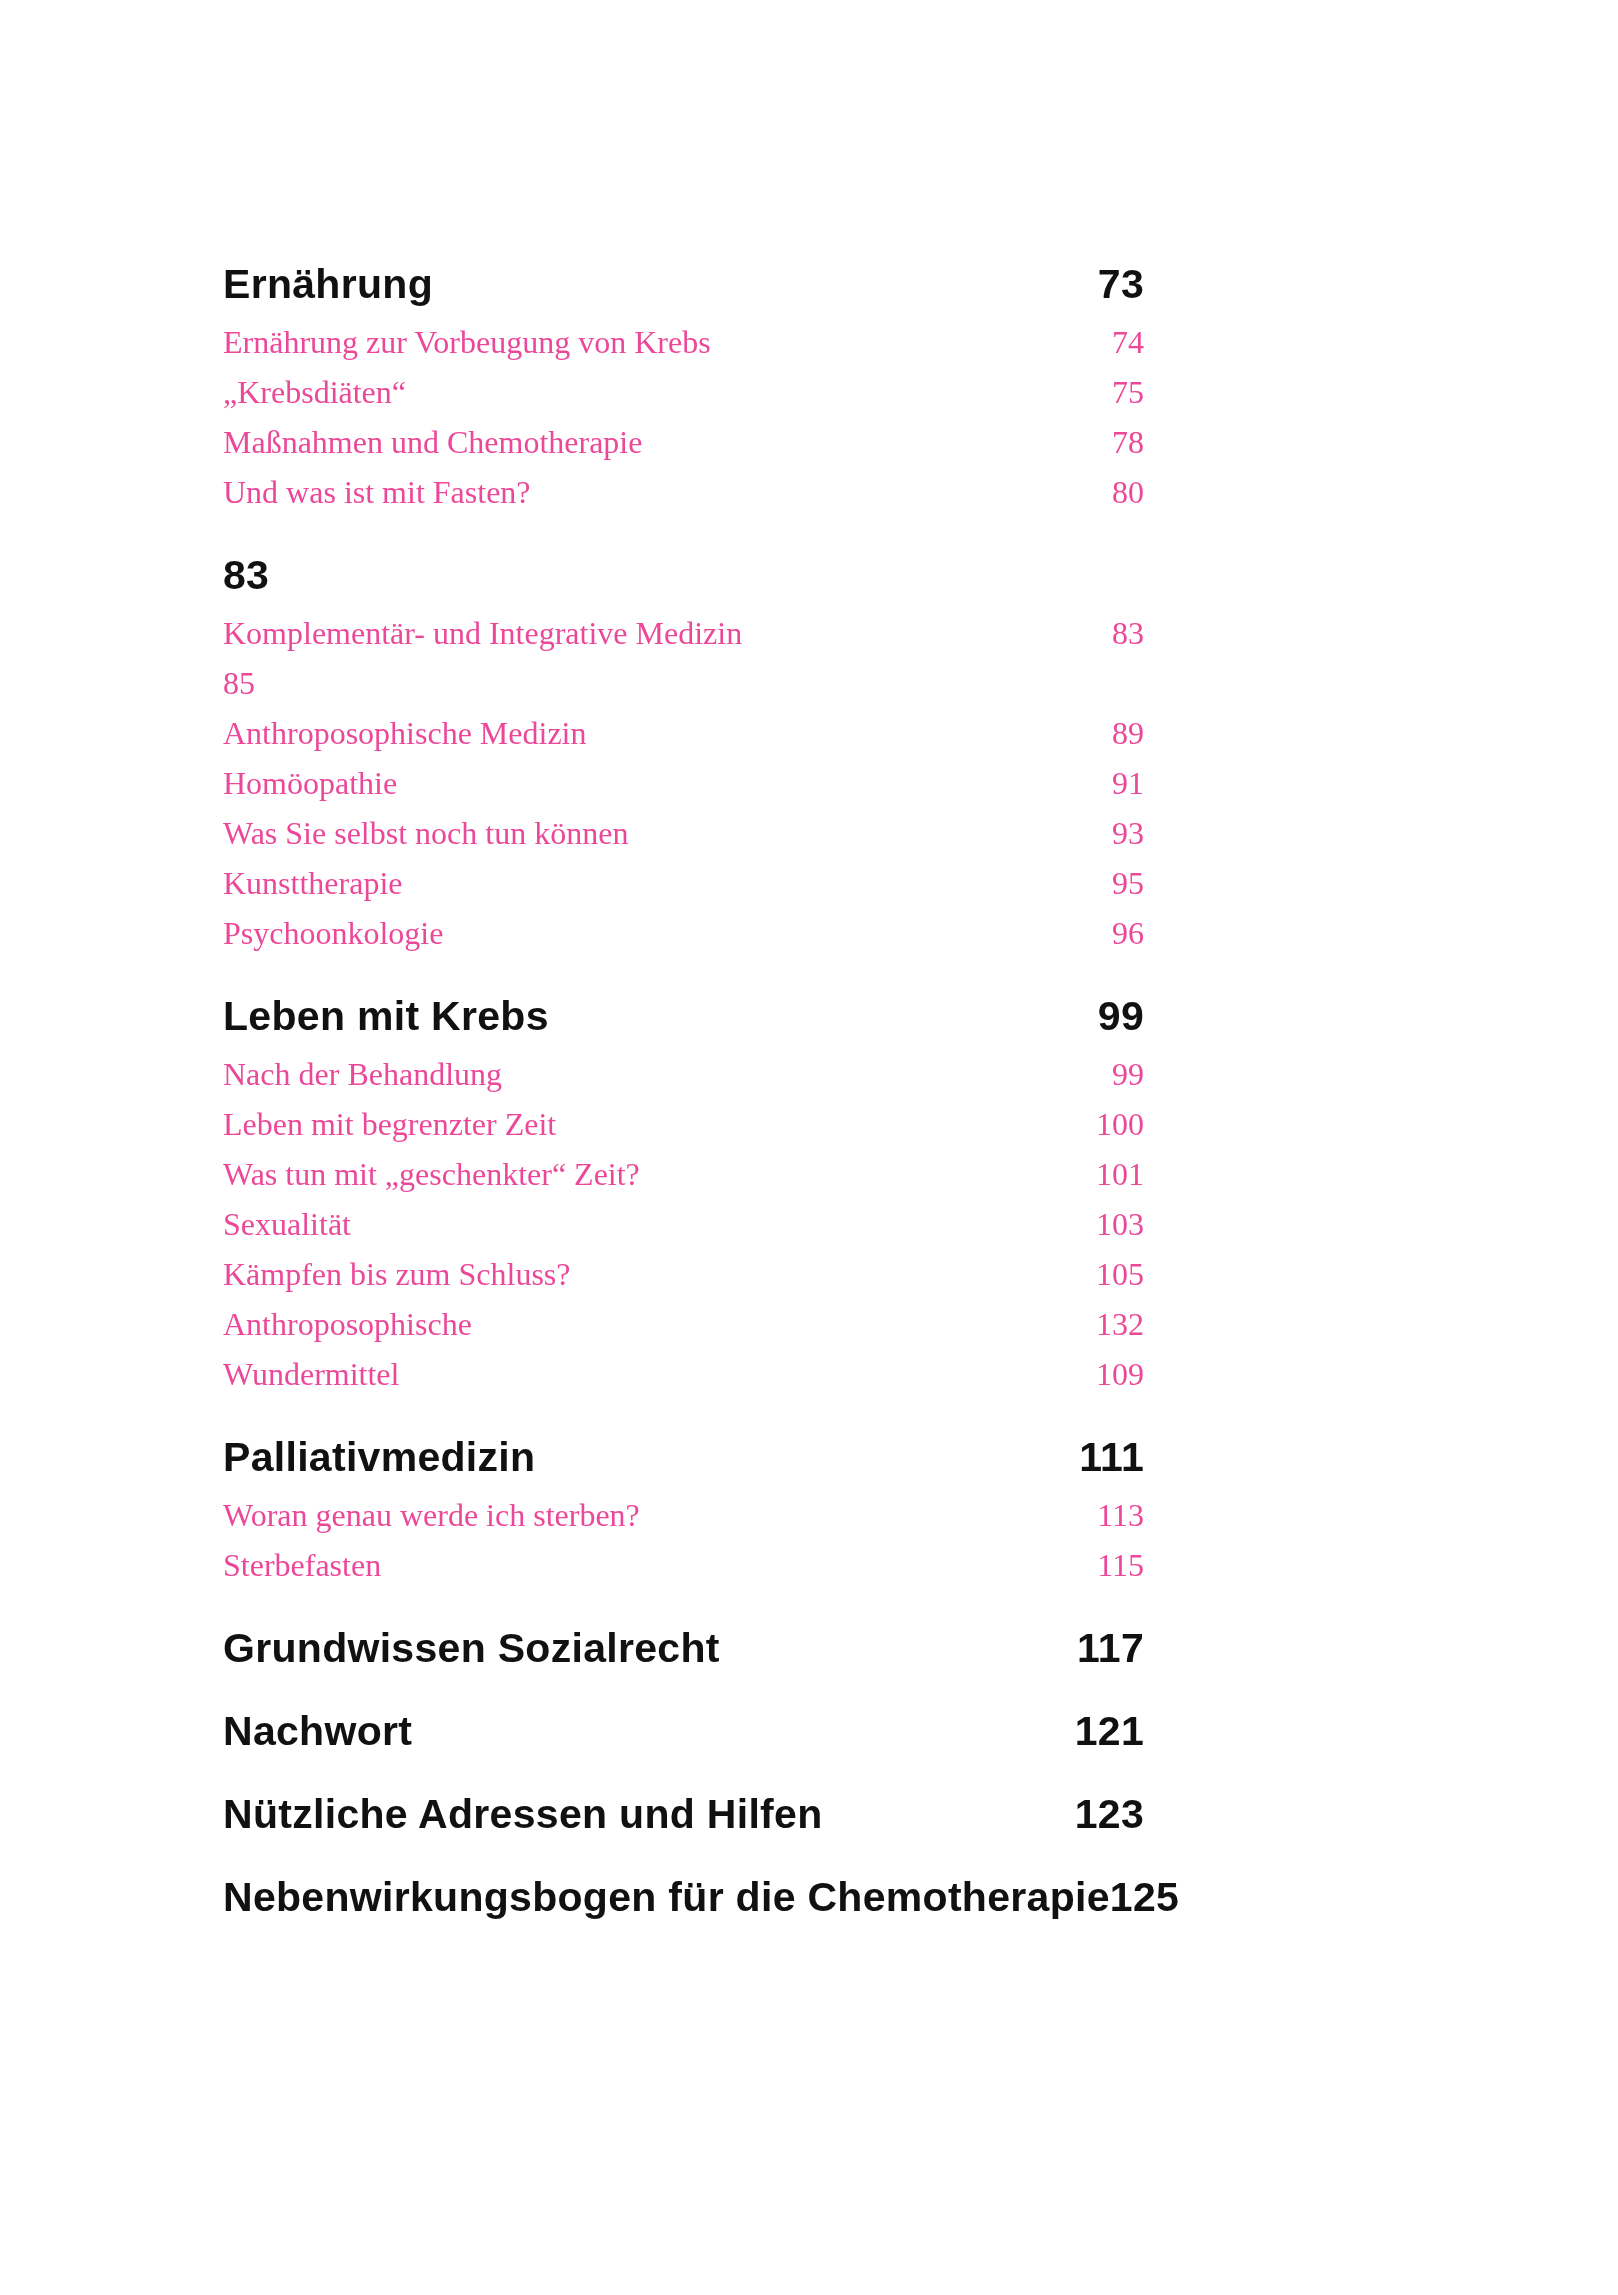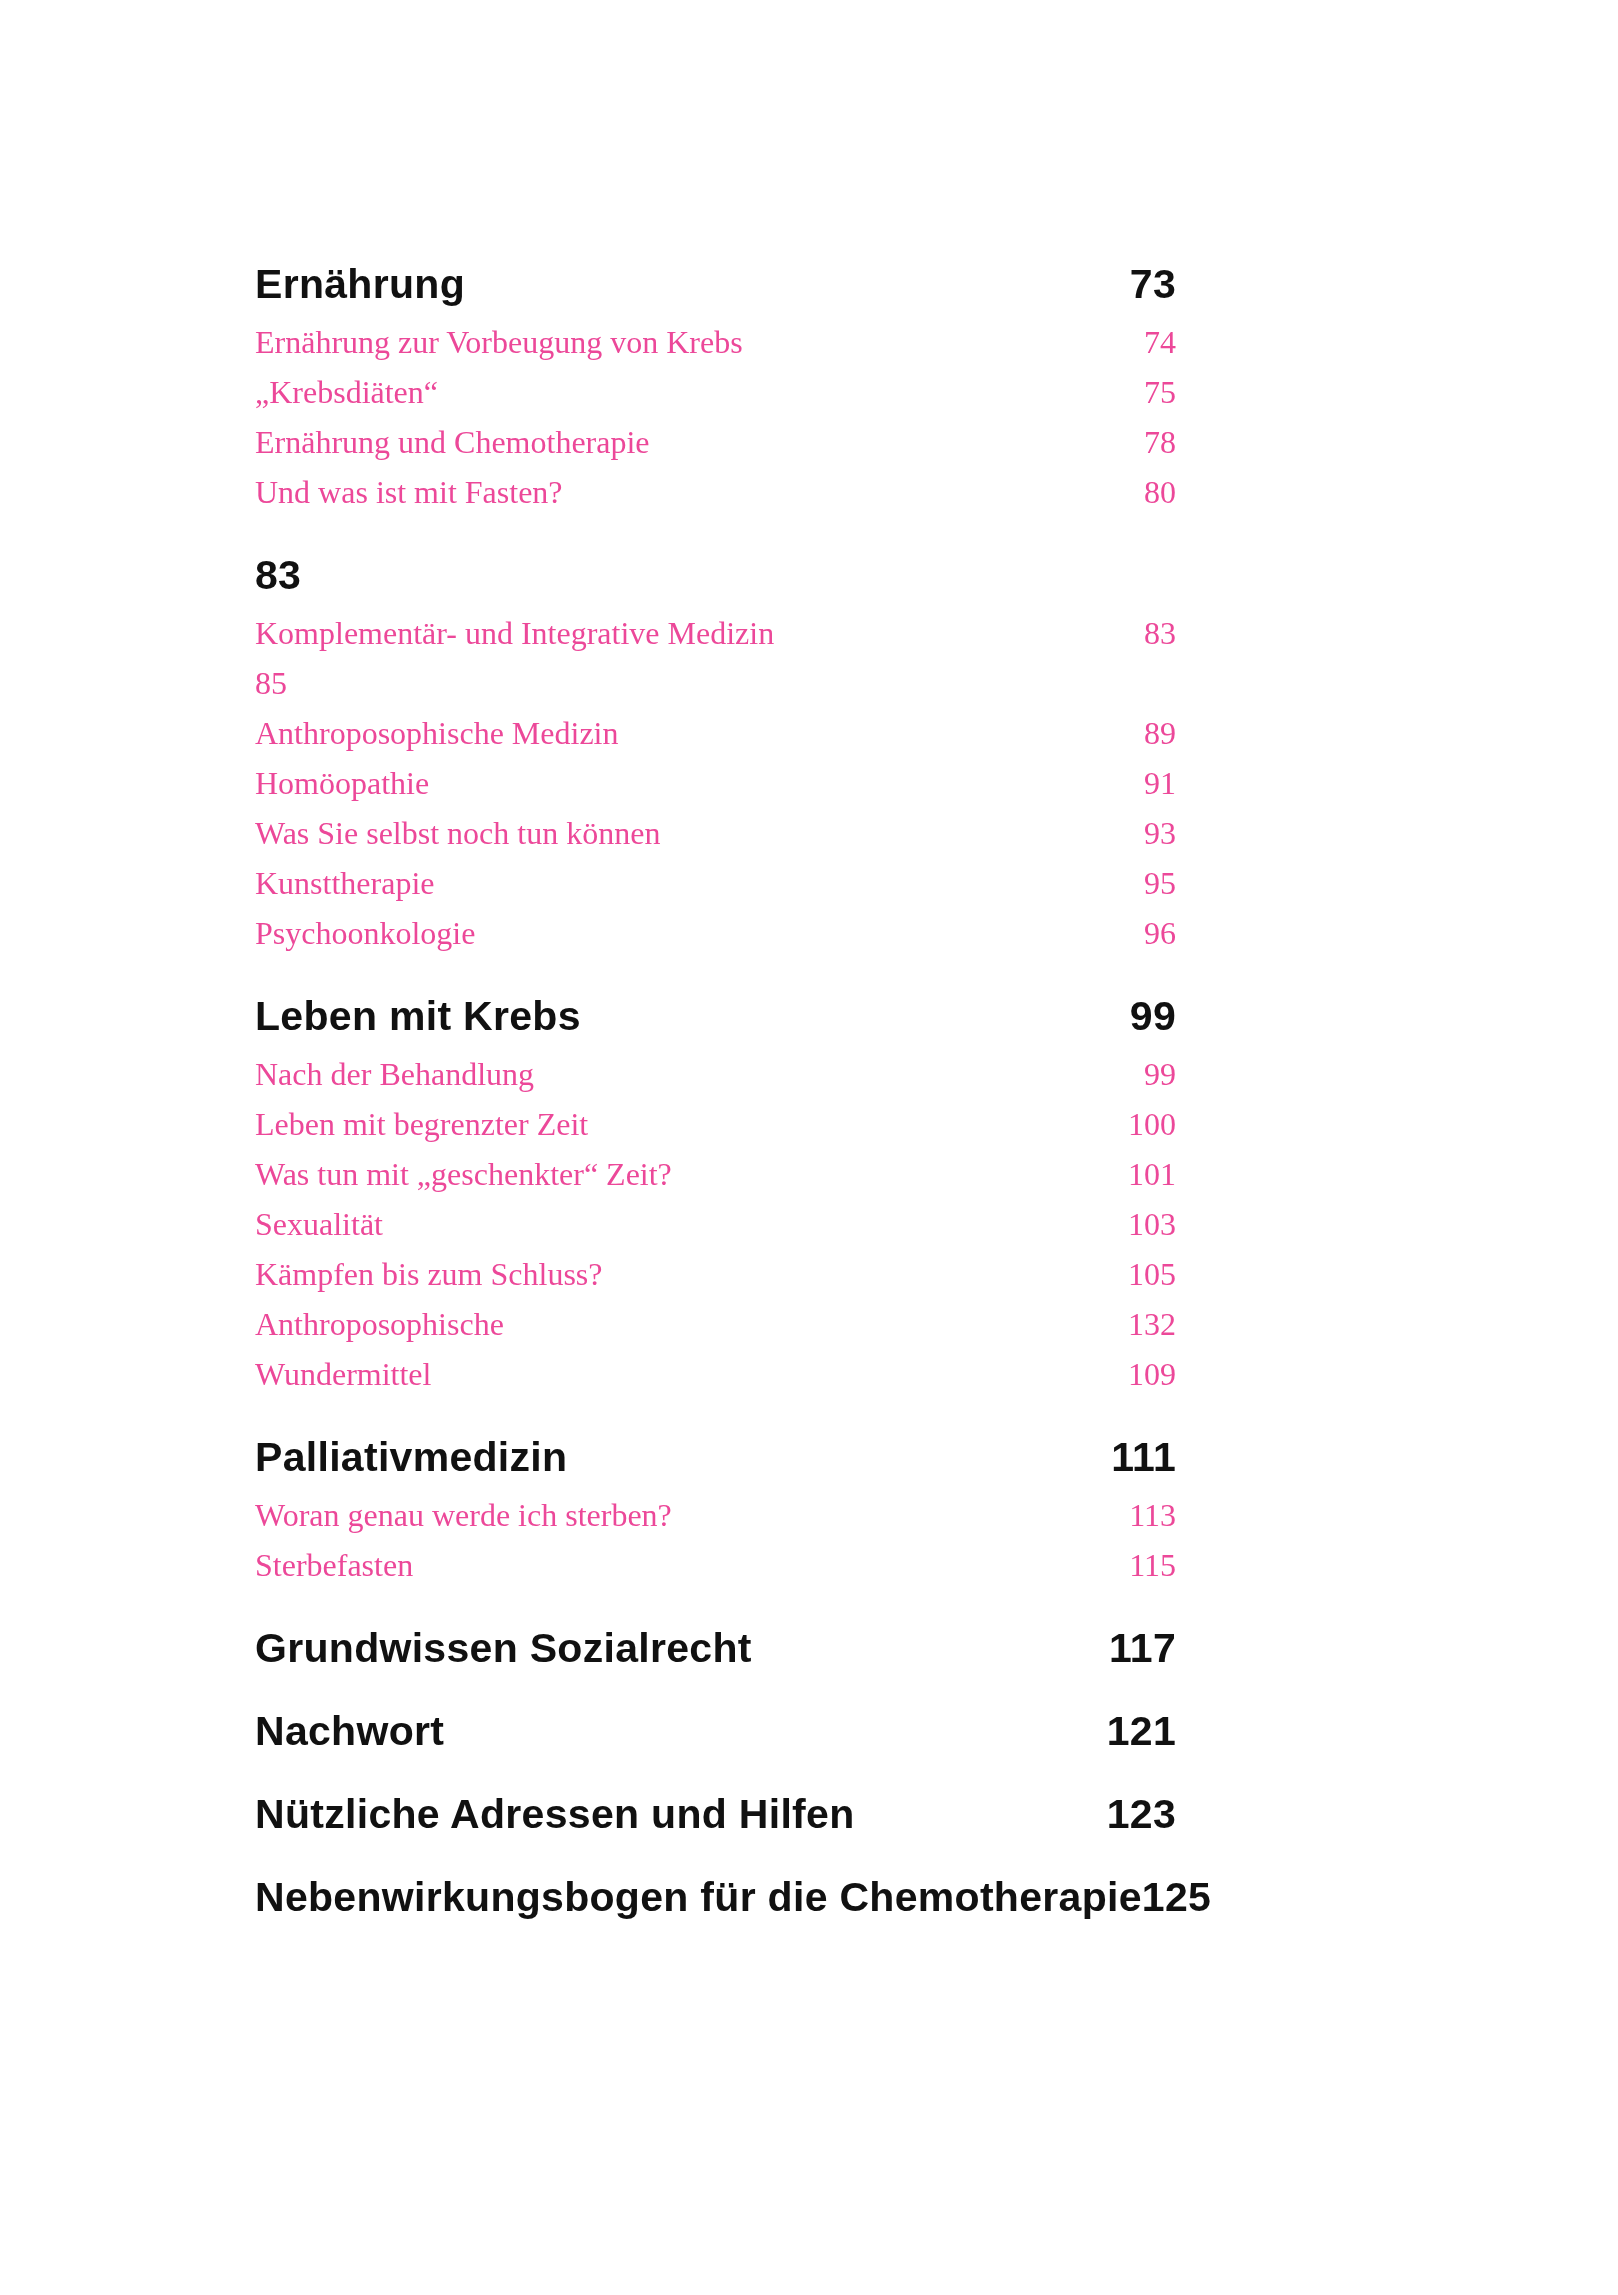--- a/index.html
+++ b/index.html
@@ -13,21 +13,20 @@
     position: relative;
     color: #1b1b1b;
     font-family: "Liberation Serif", serif;
   }
   .page {
     box-sizing: border-box;
     width: 1316px;
     height: 2295px;
     padding: 260px 172px 0 223px;
     overflow: hidden;
-    margin-left: 32px;
   }
   .toc-section {
     margin: 0;
   }
   .toc-heading-row {
     display: flex;
     justify-content: space-between;
     align-items: baseline;
     font-family: "Liberation Sans", sans-serif;
     font-weight: 700;
@@ -73,21 +72,21 @@
     <span class="toc-label">Ernährung zur Vorbeugung von Krebs</span>
     <span class="toc-page-num">74</span>
   </div>
 
   <div class="toc-entry-row">
     <span class="toc-label">„Krebsdiäten“</span>
     <span class="toc-page-num">75</span>
   </div>
 
   <div class="toc-entry-row">
-    <span class="toc-label">Ernährung und Chemotherapie</span>
+    <span class="toc-label">Maßnahmen und Chemotherapie</span>
     <span class="toc-page-num">78</span>
   </div>
 
   <div class="toc-entry-row">
     <span class="toc-label">Und was ist mit Fasten?</span>
     <span class="toc-page-num">80</span>
   </div>
 </div>
 
   <div class="toc-section">

